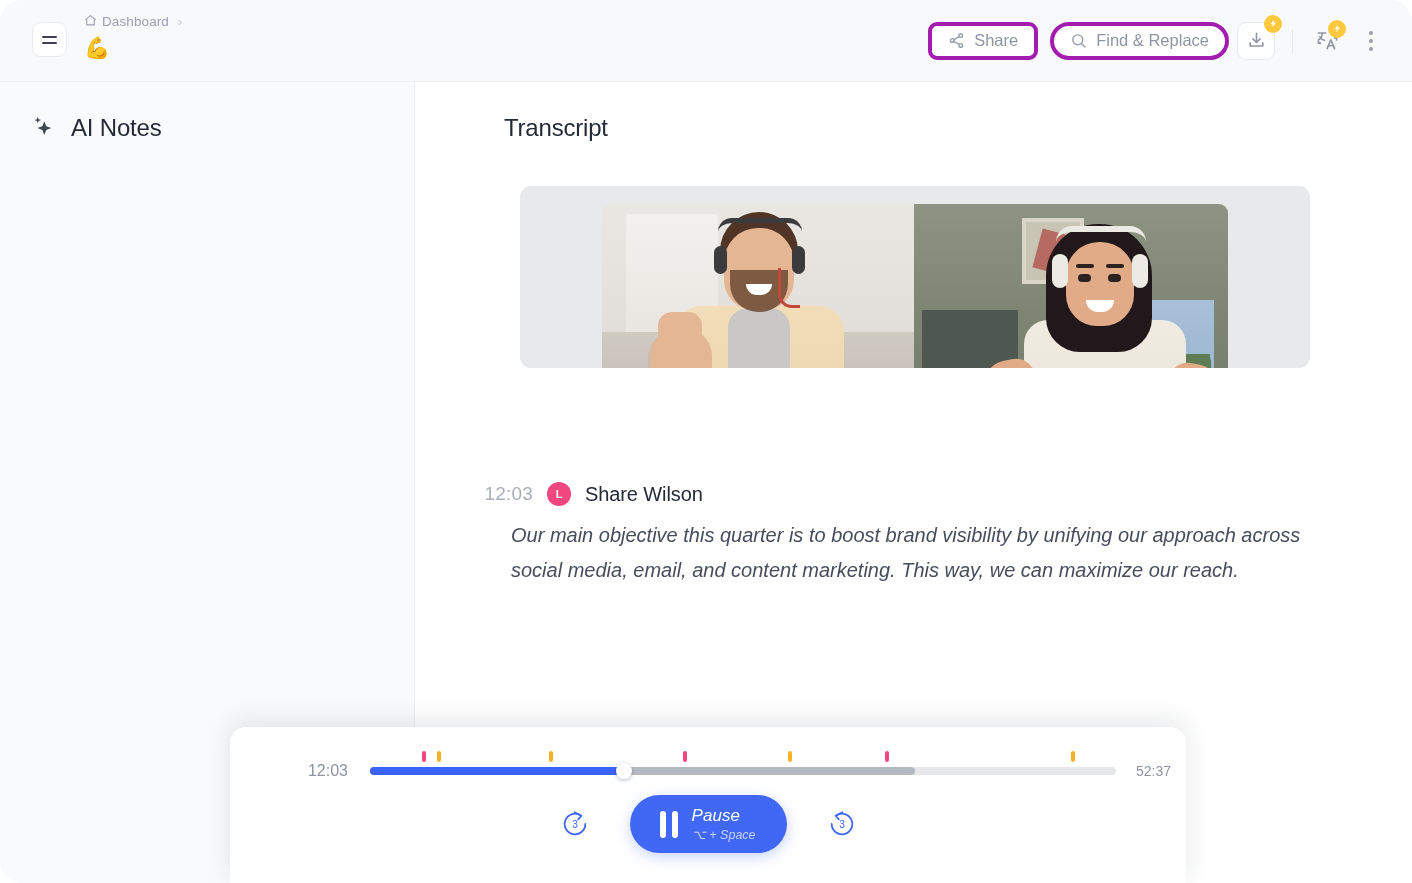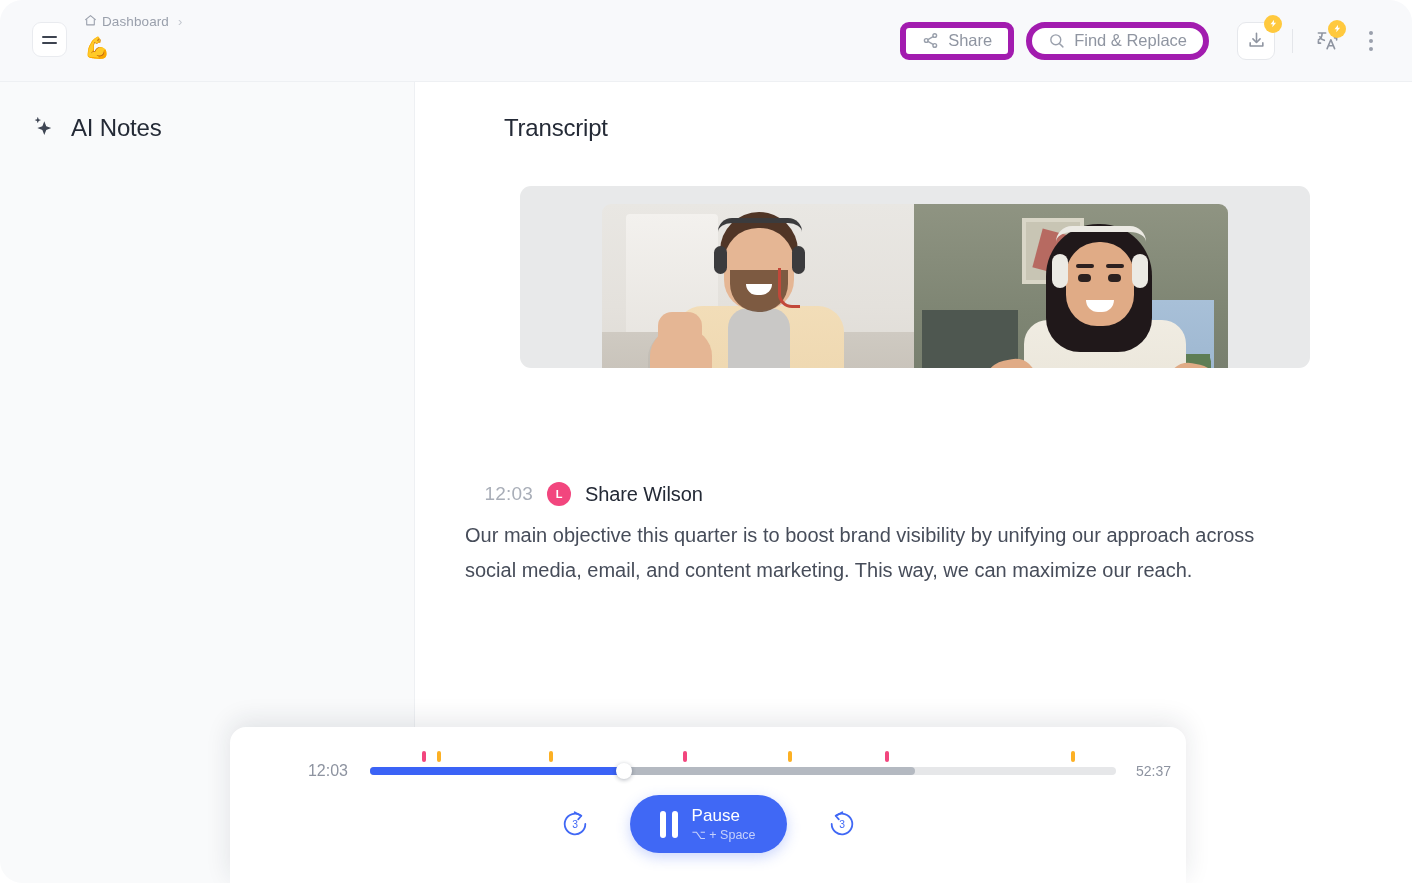--- a/index.html
+++ b/index.html
@@ -100,33 +100,33 @@
     right: 26px;
     top: 0;
     height: 81px;
     display: flex;
     align-items: center;
     gap: 0;
   }
 
   .pill-btn {
     height: 38px;
-    border: 6px solid #a21caf;
+    border: 4px solid #a21caf;
     border-radius: 9px;
     background: #ffffff;
     display: flex;
     align-items: center;
     gap: 9px;
     padding: 0 16px;
     cursor: pointer;
     color: #8f95a1;
     font-size: 16.5px;
   }
   .pill-btn.share { margin-right: 12px; }
-  .pill-btn.findreplace { margin-right: 28px; border-radius: 19px; }
+  .pill-btn.findreplace { margin-right: 8px; border-radius: 19px; }
 
   .icon-box {
     position: relative;
     width: 38px;
     height: 38px;
     border: 1px solid #e6e8ec;
     border-radius: 9px;
     background: #ffffff;
     display: flex;
     align-items: center;
@@ -396,26 +396,27 @@
     font-size: 11px;
     font-weight: 700;
   }
   .tr-speaker {
     margin-left: 14px;
     font-size: 20px;
     color: #242a36;
     letter-spacing: -0.1px;
   }
   .tr-text {
-    margin-left: 50px;
+    margin-left: 96px;
     margin-top: 12px;
     width: 800px;
     font-size: 20px;
     line-height: 34.5px;
     color: #474d5a;
+    font-style: italic;
   }
 
   
   #player {
     position: absolute;
     left: 230px;
     top: 727px;
     width: 956px;
     height: 156px;
     background: #ffffff;
@@ -510,21 +511,21 @@
     cursor: pointer;
     box-shadow: 0 4px 14px rgba(64,104,245,.28);
   }
   .pause-bars { display: flex; gap: 6px; }
   .pause-bars i {
     display: block;
     width: 6px; height: 27px;
     background: #ffffff;
     border-radius: 3px;
   }
-  .pause-texts { display: flex; flex-direction: column; line-height: 1; }
+  .pause-texts { display: flex; flex-direction: column; line-height: 1; font-style: italic; }
   .pause-label {
     font-size: 17px;
     color: #ffffff;
     letter-spacing: .1px;
   }
   .pause-hint {
     margin-top: 5px;
     font-size: 12.5px;
     color: #c5d0fb;
   }

